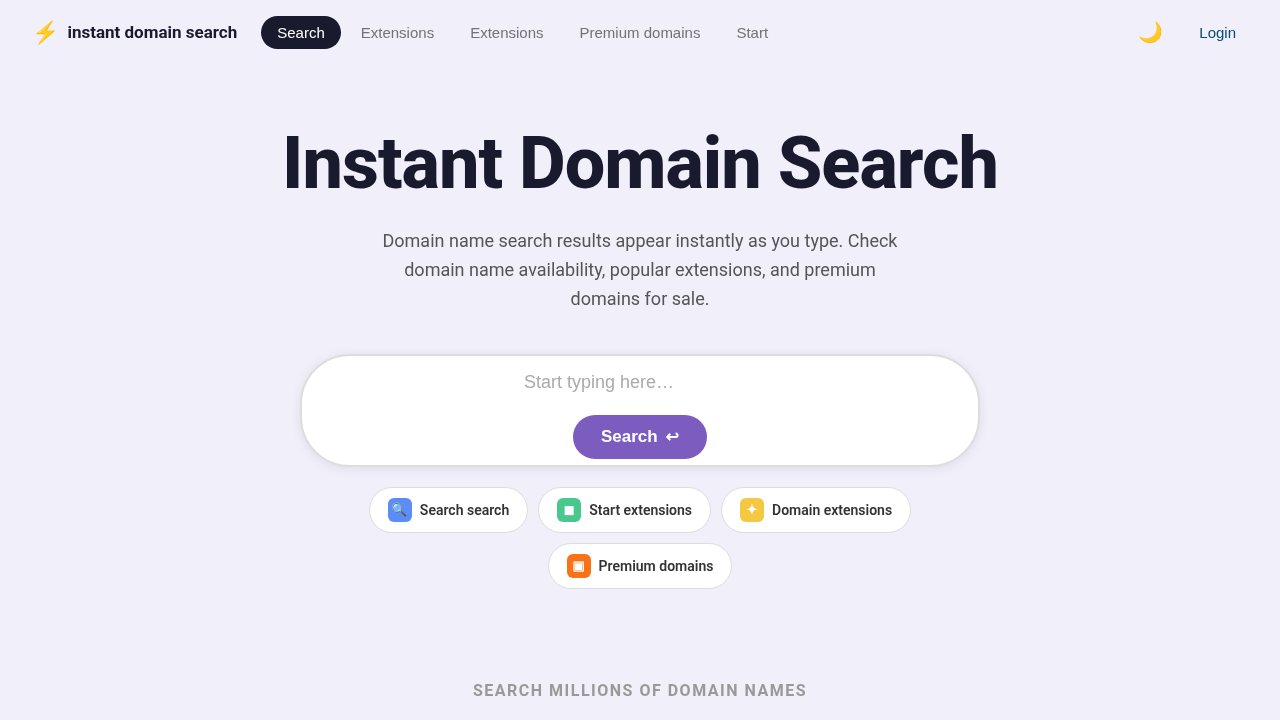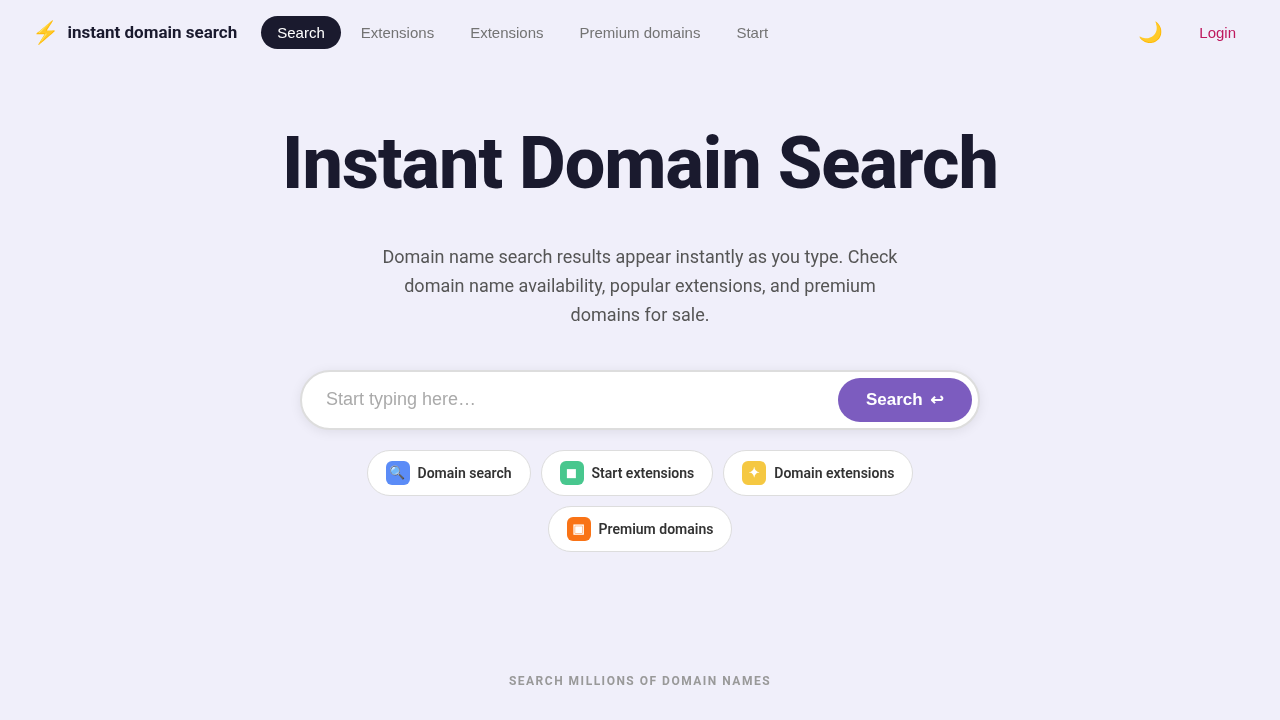--- a/index.html
+++ b/index.html
@@ -80,21 +80,21 @@
       cursor: pointer;
       display: flex;
       align-items: center;
       justify-content: center;
       font-size: 20px;
       color: #444;
     }
 
     .login-btn {
       font-size: 15px;
-      color: #be185d;
+      color: #0c4a6e;
       background: transparent;
       border: none;
       cursor: pointer;
       padding: 8px 12px;
       border-radius: 8px;
       text-align: right;
     }
 
     
     .hero {
@@ -113,37 +113,37 @@
       letter-spacing: -1px;
       margin-bottom: 24px;
     }
 
     .hero-subtitle {
       font-size: 18px;
       color: #555;
       line-height: 1.6;
       max-width: 520px;
       margin-bottom: 40px;
-      margin-top: 16px;
     }
 
     
     .search-container {
       width: 680px;
       margin-bottom: 20px;
     }
 
     .search-box {
       display: flex;
       align-items: center;
       background: #fff;
       border-radius: 50px;
       border: 2px solid #ddd;
       overflow: hidden;
       box-shadow: 0 2px 12px rgba(0,0,0,0.08);
+      flex-direction: column;
     }
 
     .search-input {
       flex: 1;
       border: none;
       outline: none;
       padding: 16px 24px;
       font-size: 18px;
       color: #333;
       background: transparent;
@@ -209,26 +209,26 @@
     }
 
     .icon-blue { background: #5b8cf7; }
     .icon-green { background: #48c78e; }
     .icon-yellow { background: #f5c842; }
     .icon-orange { background: #f97316; }
 
     
     .bottom-cta {
       position: absolute;
-      bottom: 32px;
+      bottom: 20px;
       left: 50%;
       transform: translateX(-50%);
       text-align: left;
       color: #999;
-      font-size: 12px;
+      font-size: 16px;
       font-weight: 700;
       letter-spacing: 1.5px;
       text-transform: uppercase;
     }
 
     .page-wrapper {
       position: relative;
       min-height: 720px;
     }
   </style>
@@ -267,21 +267,21 @@
         <button class="search-btn">
           <span>Search</span>
           <span class="search-btn-icon">↩</span>
         </button>
       </div>
     </div>
 
     <div class="quick-links">
       <a class="quick-link" href="#">
         <span class="quick-link-icon icon-blue">🔍</span>
-        <span>Domain search</span>
+        <span>Search search</span>
       </a>
       <a class="quick-link" href="#">
         <span class="quick-link-icon icon-green">◼</span>
         <span>Start extensions</span>
       </a>
       <a class="quick-link" href="#">
         <span class="quick-link-icon icon-yellow">✦</span>
         <span>Domain extensions</span>
       </a>
       <a class="quick-link" href="#">

